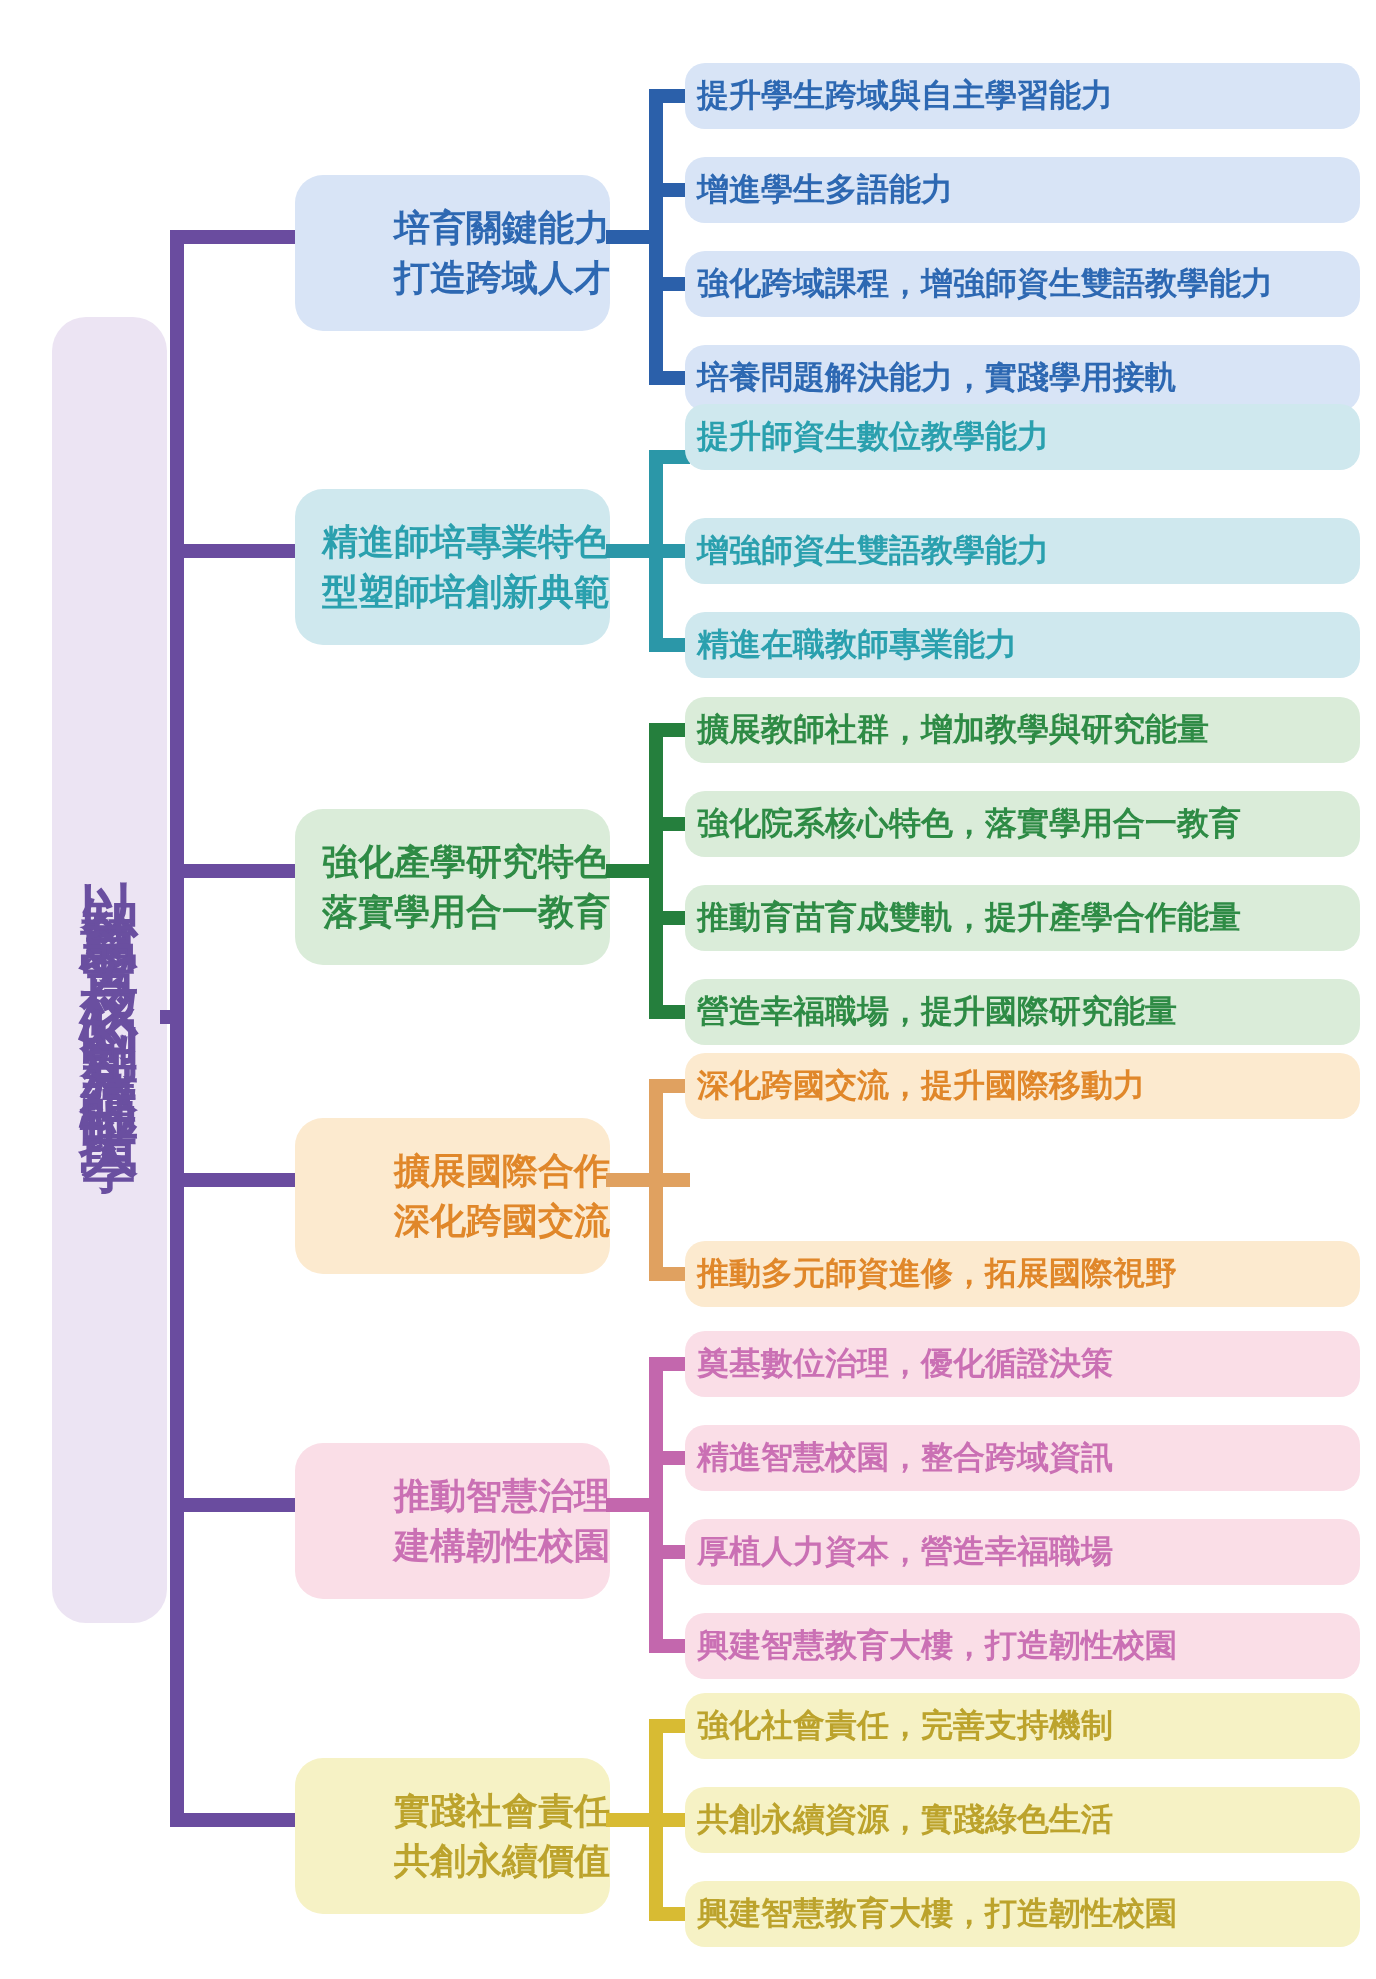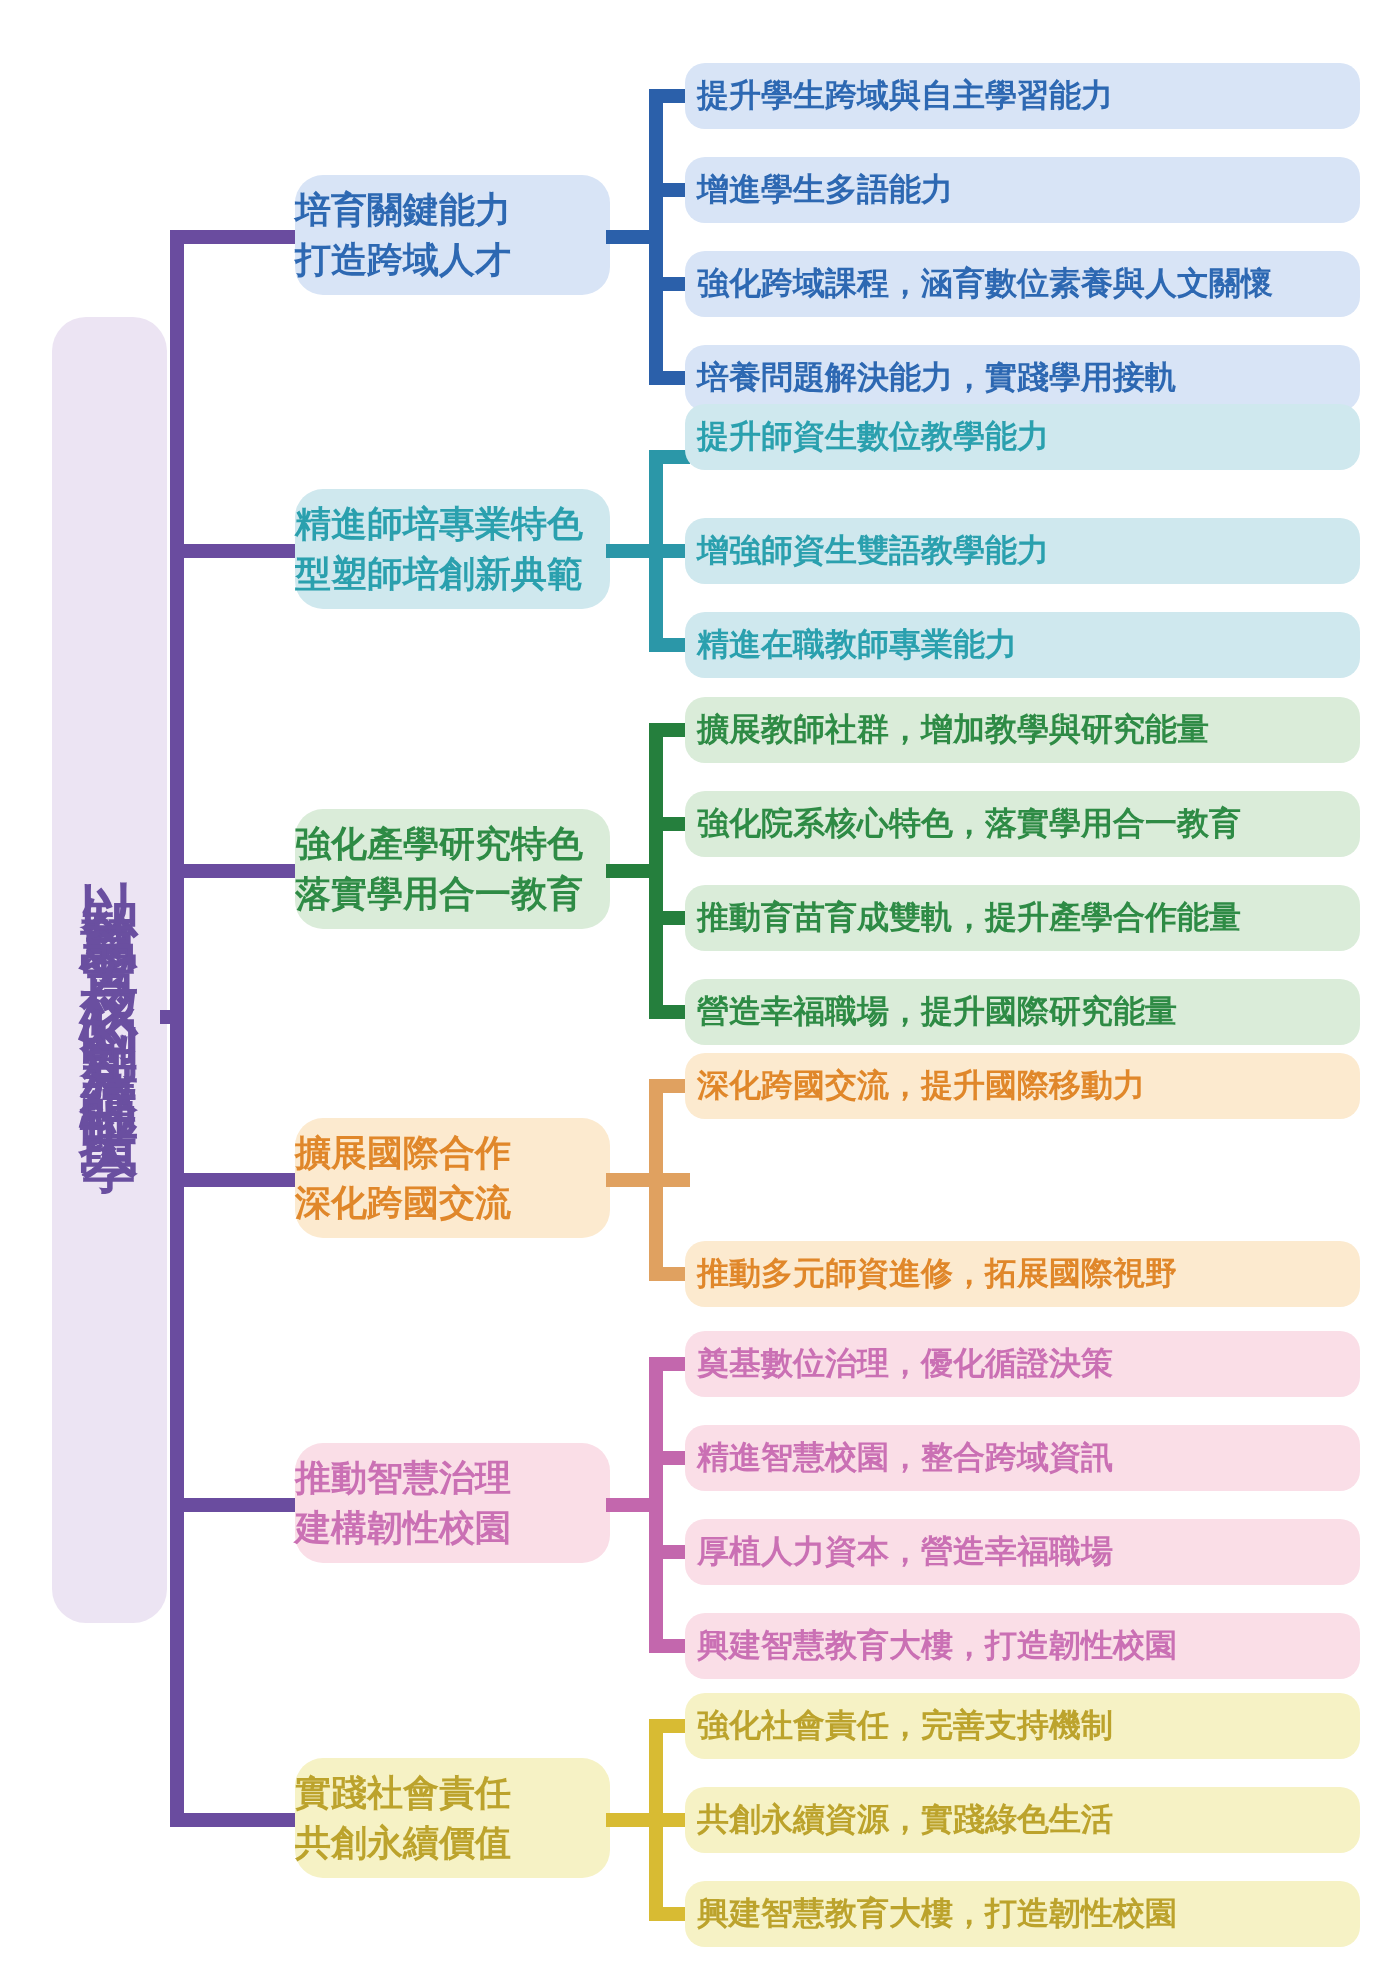--- a/index.html
+++ b/index.html
@@ -22,22 +22,22 @@
   .trunk-main{left:170px;top:230px;width:14px;height:1597px;}
   .root-stub{left:160px;top:1010px;width:24px;height:14px;}
   .bstub{left:178px;width:118px;height:14px;}
   
   .branch-group{position:absolute;inset:0;pointer-events:none;}
   .line{position:absolute;background:var(--line);}
   .blink{left:606px;width:57px;height:14px;}
   .btrunk{left:649px;width:14px;}
   .lstub{left:656px;width:34px;height:14px;}
   .bbox{
-    position:absolute;left:295px;width:315px;height:120px;border-radius:28px;
-    background:var(--bg);display:flex;align-items:center;justify-content:flex-start;
+    position:absolute;left:295px;width:315px;height:156px;border-radius:28px;
+    background:var(--bg);display:flex;align-items:center;justify-content:flex-end;
   }
   .bbox-label{
     color:var(--c);font-size:36px;font-weight:700;line-height:50px;
     text-align:center;white-space:pre-line;
   }
   .leaf{
     position:absolute;left:685px;width:675px;height:66px;border-radius:20px;
     background:var(--bg);display:flex;align-items:center;
   }
   .leaf-label{
@@ -72,21 +72,21 @@
     <div class="line lstub" style="top:183px"></div>
     <div class="line lstub" style="top:277px"></div>
     <div class="line lstub" style="top:371px"></div>
     <div class="leaf" style="top:63px">
         <div class="leaf-label">提升學生跨域與自主學習能力</div>
       </div>
     <div class="leaf" style="top:157px">
         <div class="leaf-label">增進學生多語能力</div>
       </div>
     <div class="leaf" style="top:251px">
-        <div class="leaf-label">強化跨域課程，涵育數位素養與人文關懷</div>
+        <div class="leaf-label">強化跨域課程，增強師資生雙語教學能力</div>
       </div>
     <div class="leaf" style="top:345px">
         <div class="leaf-label">培養問題解決能力，實踐學用接軌</div>
       </div>
   </div>
 
   <div class="branch-group" style="--c: #2aa0ae; --line: #2b97a8; --bg: #cfe8ee;">
     <div class="bbox" style="top:489px">
       <div class="bbox-label">精進師培專業特色
 型塑師培創新典範</div>

